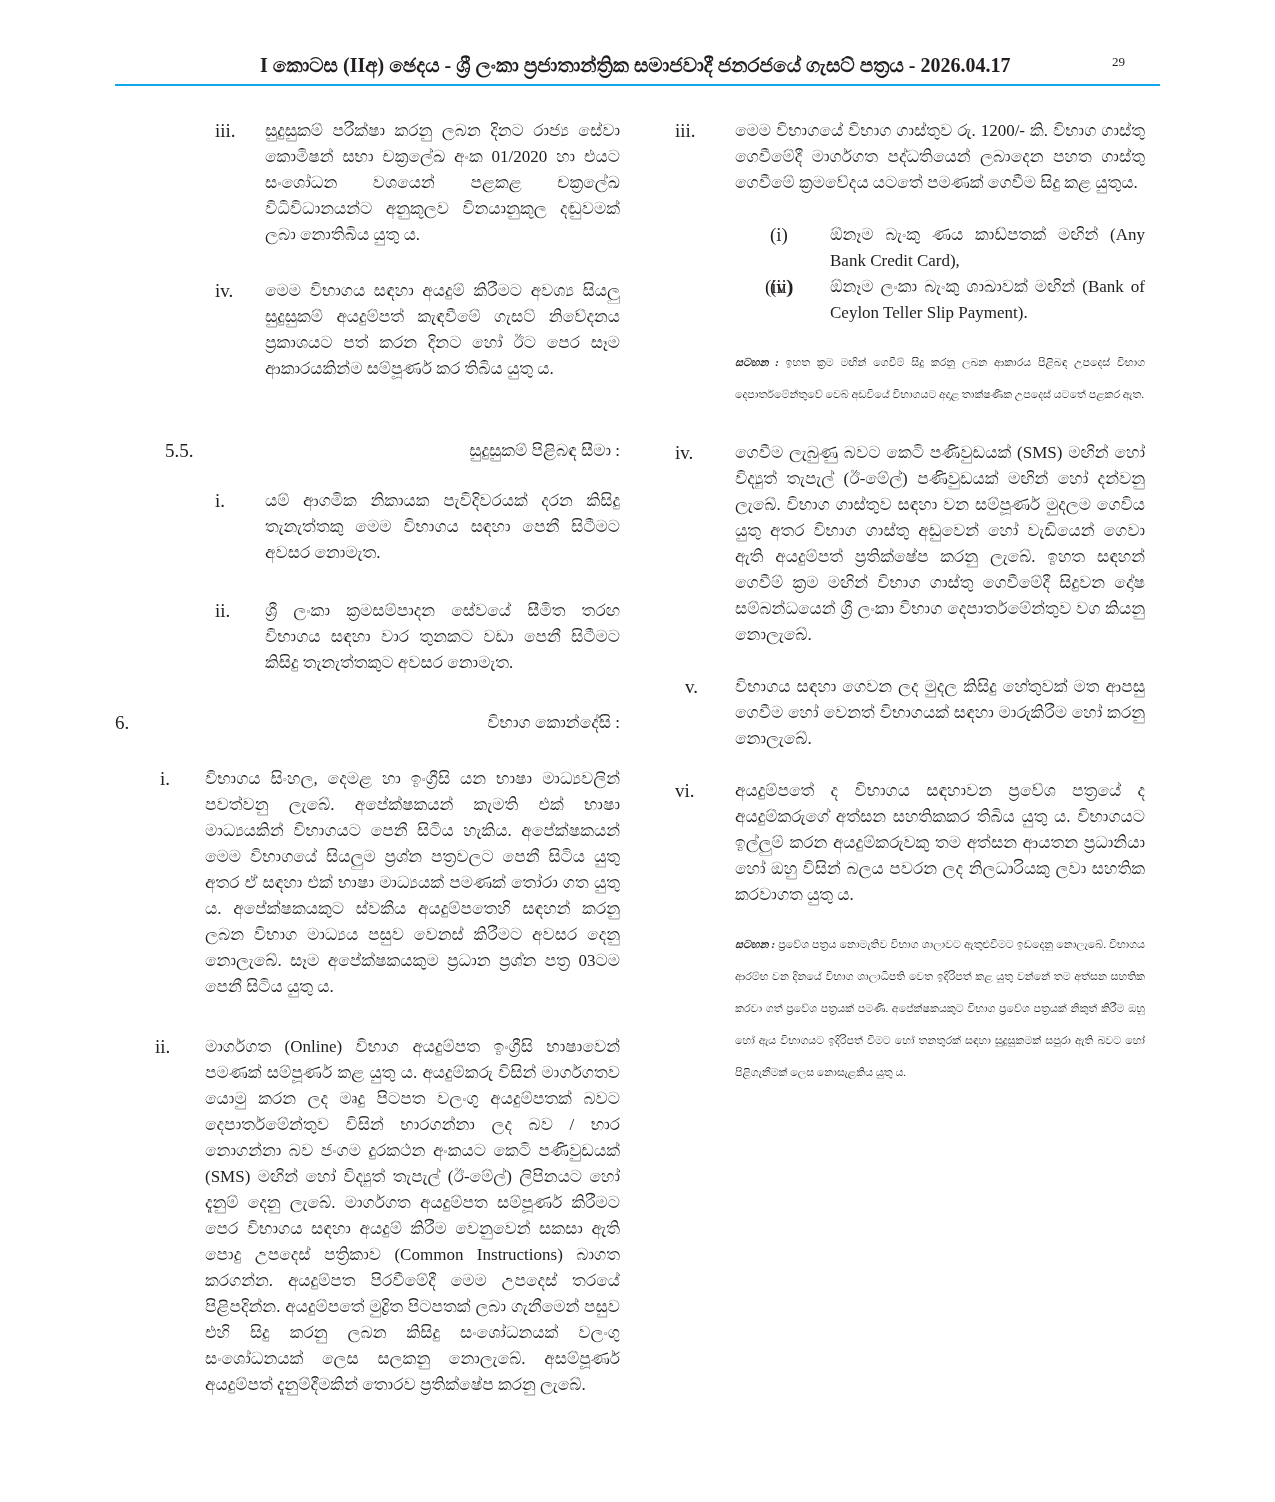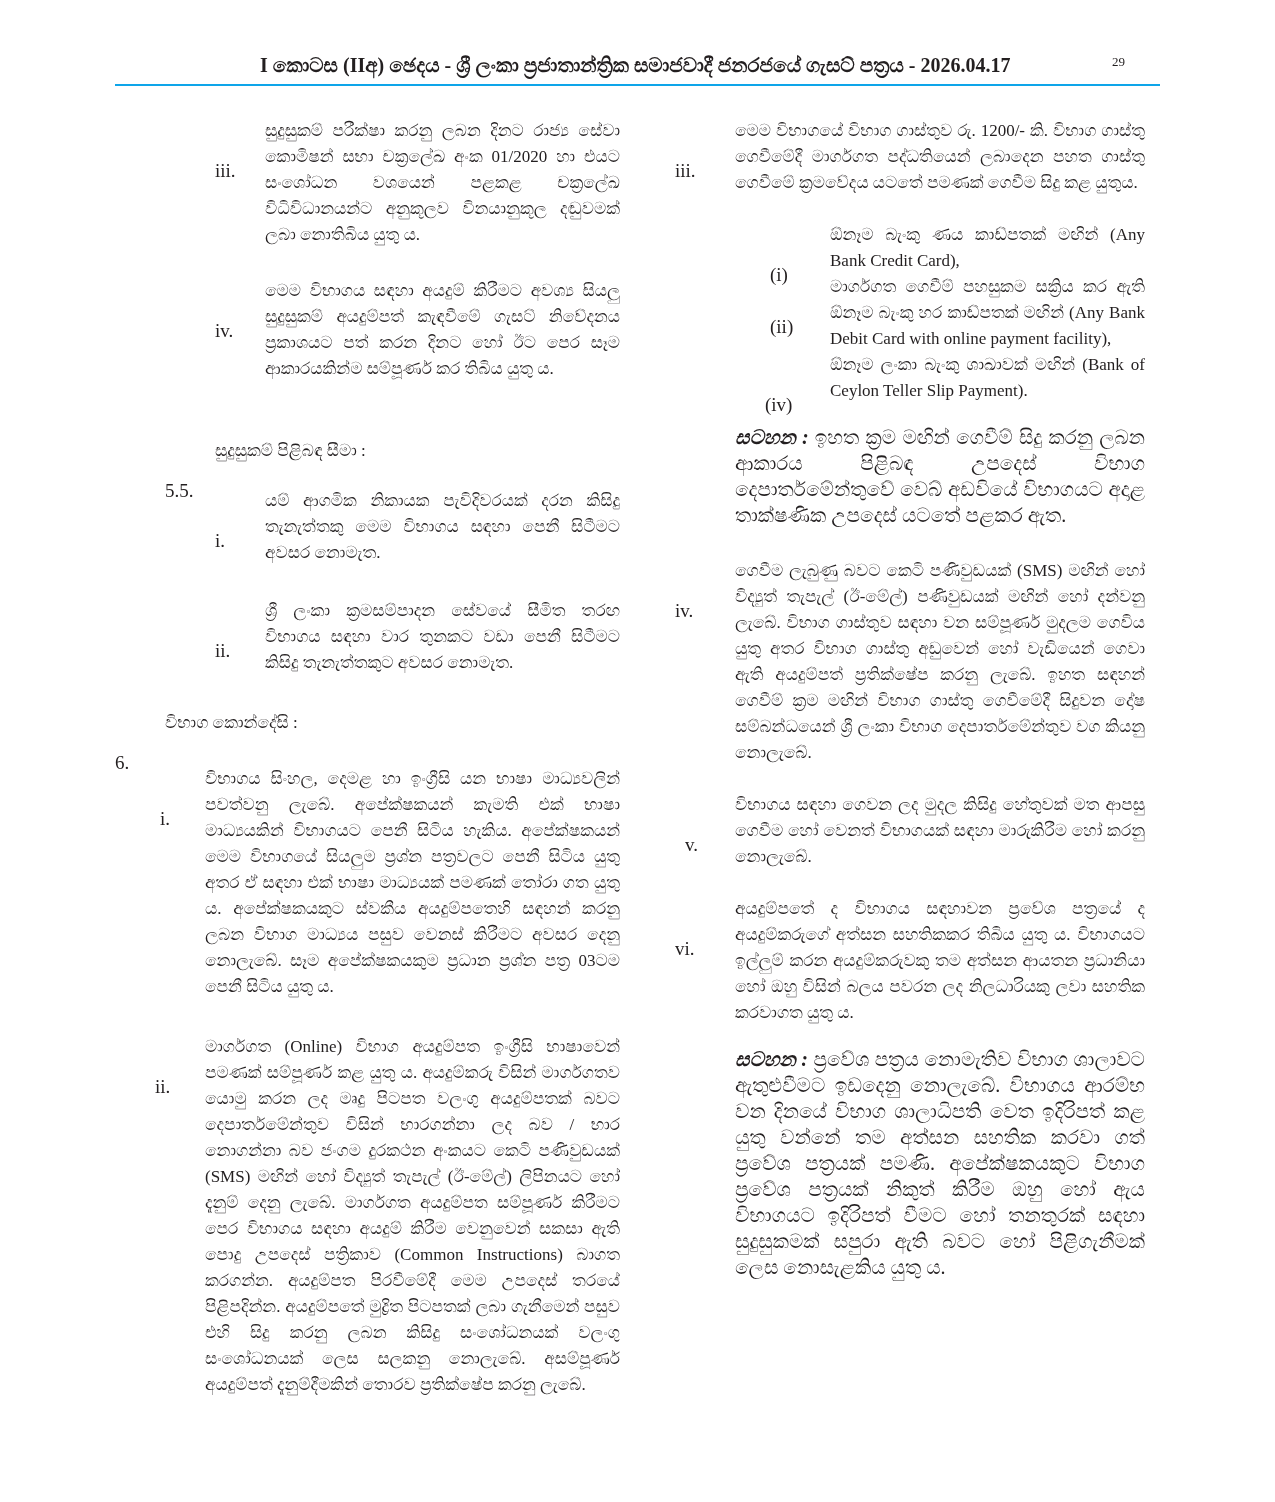--- a/index.html
+++ b/index.html
@@ -13,26 +13,26 @@
     border-bottom: 2px solid #0ea5e9;
   }
   .header-title {
     position: absolute; left: 145px; top: 2px; font-size: 20px; font-weight: bold; white-space: nowrap;
   }
   .page-num { position: absolute; right: 35px; top: 2px; font-size: 13px; }
   .col { position: absolute; top: 118px; }
   .col-left { left: 115px; width: 505px; }
   .col-right { left: 675px; width: 470px; }
   .item { position: relative; font-size: 17px; line-height: 26px; text-align: justify; }
-  .num { position: absolute; font-size: 19px; margin-top: 40px; }
+  .num { position: absolute; font-size: 19px; }
   .txt { }
   .sub-item { position: relative; font-size: 17px; line-height: 26px; }
-  .note { font-size: 20px; line-height: 26px; text-align: justify; }
+  .note { font-size: 11px; line-height: 32px; text-align: justify; }
   .note-label { font-weight: bold; font-style: italic; }
-  .heading { position: relative; font-size: 17px; line-height: 26px; }
+  .heading { position: relative; font-size: 17px; line-height: 26px; text-align: right; }
 </style>
 </head>
 <body>
 
 <div class="header">
   <div class="header-title">I කොටස (IIඅ) ඡෙදය - ශ්‍රී ලංකා ප්‍රජාතාන්ත්‍රික සමාජවාදී ජනරජයේ ගැසට් පත්‍රය - 2026.04.17</div>
   <div class="page-num">29</div>
 </div>
 
 <div class="col col-left">
@@ -85,21 +85,20 @@
     <div class="txt">මෙම විභාගයේ විභාග ගාස්තුව රු. 1200/- කි. විභාග ගාස්තු ගෙවීමේදී මාර්ගගත පද්ධතියෙන් ලබාදෙන පහත ගාස්තු ගෙවීමේ ක්‍රමවේදය යටතේ පමණක් ගෙවීම සිදු කළ යුතුය.</div>
   </div>
 
   <div style="margin-top:26px; padding-left:95px;">
     <div class="sub-item" style="padding-left:60px; text-align:justify;">
       <span class="num" style="left:0px;">(i)</span>
       <div>ඕනෑම බැංකු ණය කාඩ්පතක් මඟින් (Any Bank Credit Card),</div>
     </div>
     <div class="sub-item" style="padding-left:60px; text-align:justify;">
       <span class="num" style="left:0px;">(ii)</span>
-      <div>මාර්ගගත ගෙවීම් පහසුකම සක්‍රිය කර ඇති ඕනෑම බැංකු හර කාඩ්පතක් මඟින් (Any Bank Debit Card with online payment facility),</div>
     </div>
     <div class="sub-item" style="padding-left:60px; text-align:justify;">
       <span class="num" style="left:-5px;">(iv)</span>
       <div>ඕනෑම ලංකා බැංකු ශාඛාවක් මඟින් (Bank of Ceylon Teller Slip Payment).</div>
     </div>
   </div>
 
   <div class="note" style="margin-top:20px; padding-left:60px;">
     <span class="note-label">සටහන :</span><span> ඉහත ක්‍රම මඟින් ගෙවීම් සිදු කරනු ලබන ආකාරය පිළිබඳ උපදෙස් විභාග දෙපාර්තමේන්තුවේ වෙබ් අඩවියේ විභාගයට අදාළ තාක්ෂණික උපදෙස් යටතේ පළකර ඇත.</span>
   </div>

